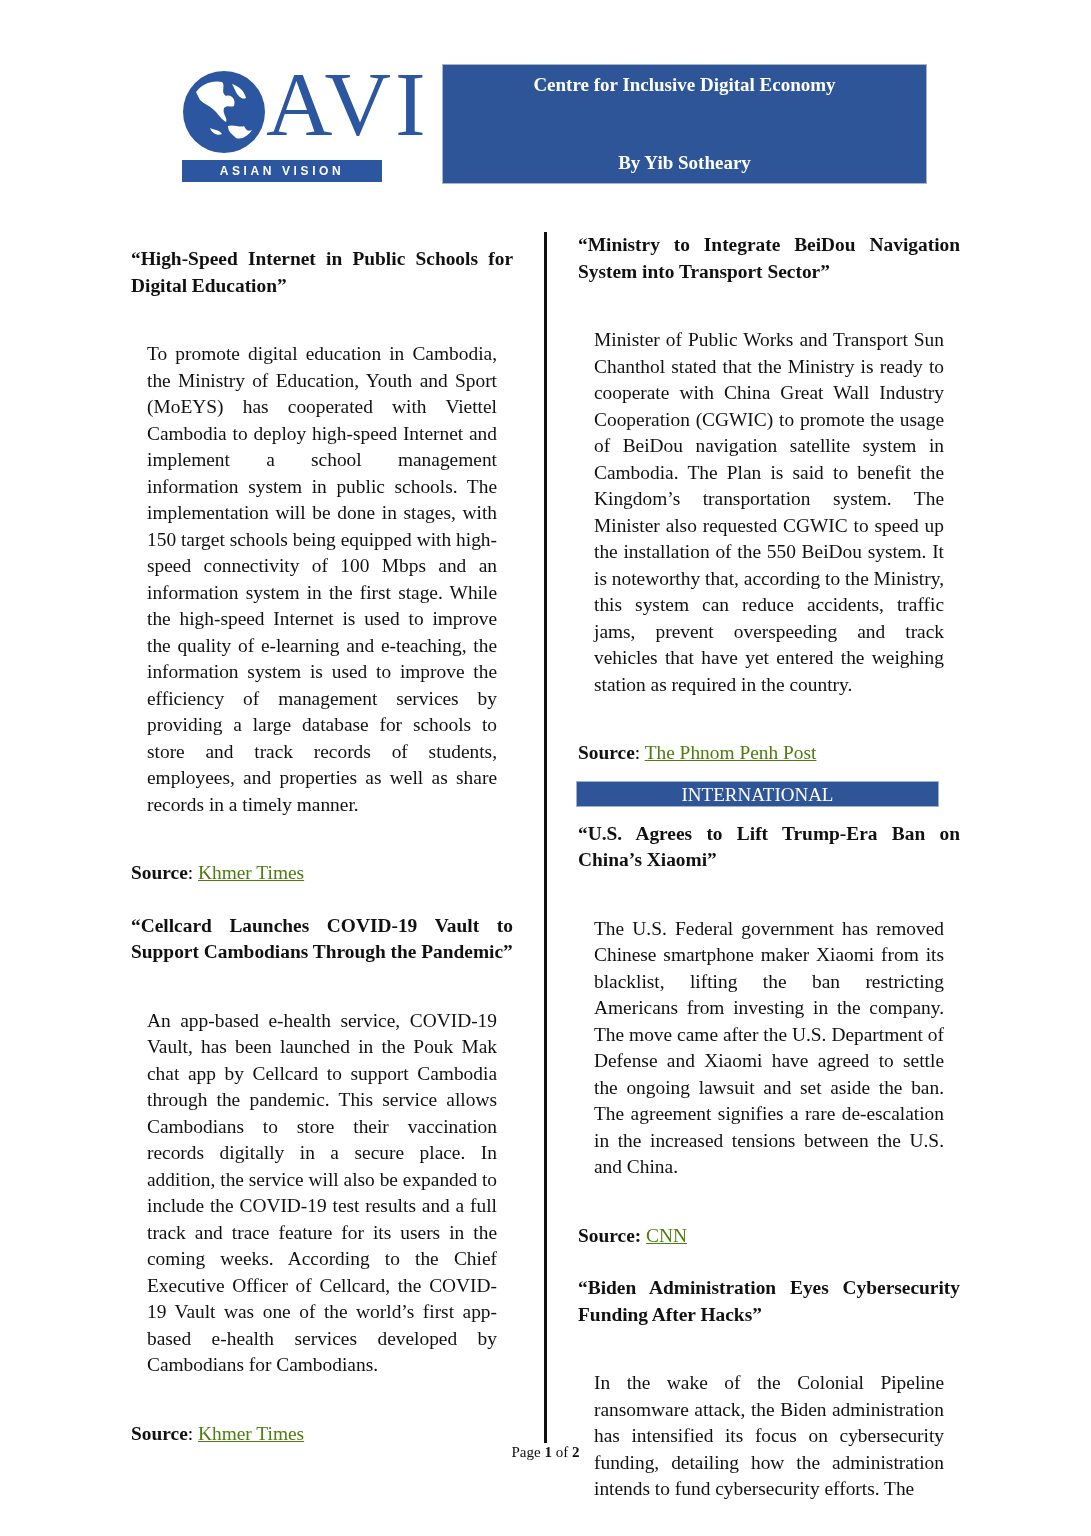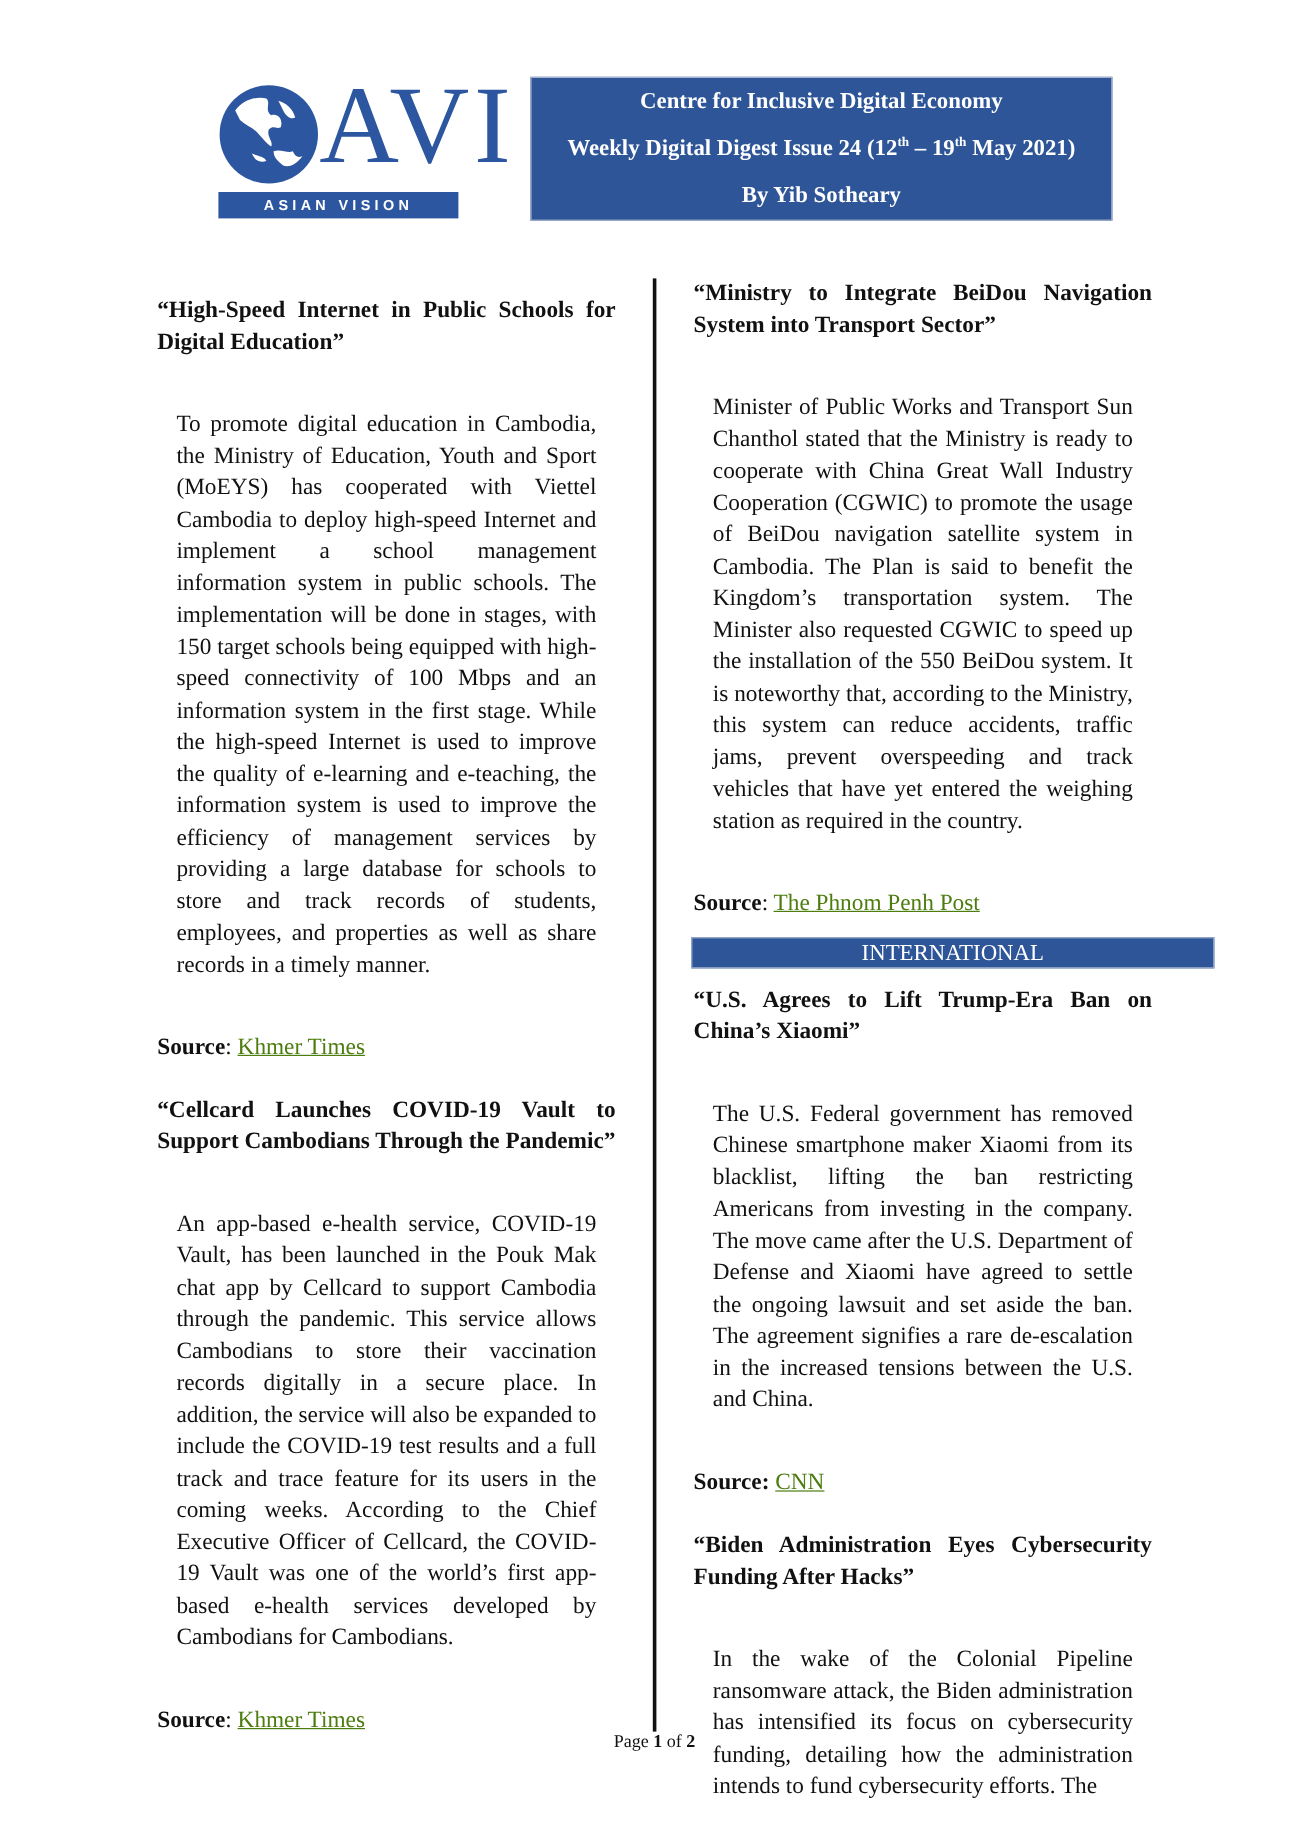--- a/index.html
+++ b/index.html
@@ -17,21 +17,21 @@
                 font-weight: bold; font-size: 19px; }
   .header-box .line { position: absolute; left: 0; right: 0; }
   .header-box sup { font-size: 11px; }
   .divider { position: absolute; left: 544px; top: 232px; width: 3px; height: 1211px; background: #111; }
   .col { position: absolute; top: 232px; width: 382px; font-size: 19.4px; line-height: 26.5px; }
   .col-left { left: 131px; }
   .col-right { left: 578px; }
   .section-bar { background: #2e5597; color: #fff; text-align: center; font-size: 19px; height: 26px;
                  line-height: 26px; border: 1px solid #9fb0cc; box-sizing: border-box; }
   .col-left .section-bar { margin-left: -2px; width: 386px; }
-  .col-right .section-bar { margin-left: -2px; width: 436px; }
+  .col-right .section-bar { margin-left: -2px; width: 363px; }
   .headline { font-weight: bold; text-align: justify; text-align-last: left; margin: 0; }
   .body-text { text-align: justify; margin: 16px; }
   .source { margin: 0; }
   .source b { font-weight: bold; }
   .source a { color: #4d7c0f; }
   .gap2 { height: 26px; }
   .page-num { position: absolute; left: 0; width: 1091px; top: 1444px; text-align: center; font-size: 15px; }
   .page-num b { font-weight: bold; }
 </style>
 </head>
@@ -44,23 +44,20 @@
     <path d="M50 14 C56 16, 62 20, 64 28 C60 30, 56 26, 54 22 Z" fill="#ffffff"></path>
     <path d="M46 56 C52 54, 58 58, 62 56 C64 60, 66 62, 70 60 C66 66, 60 70, 54 68 C50 64, 46 62, 46 56 Z" fill="#ffffff"></path>
     <path d="M28 58 C32 60, 38 60, 40 64 C36 66, 30 64, 28 58 Z" fill="#ffffff"></path>
   </svg>
   <div class="logo-letters">AVI</div>
   <div class="logo-band">ASIAN VISION INSTITUTE</div>
 </div>
 
 <div class="header-box">
   <div class="line" style="top:9px;">Centre for Inclusive Digital Economy</div>
-  <div class="line" style="top:48px;">
-    <span>Weekly Digital Digest Issue 24 (12</span><sup>th</sup><span> – 19</span><sup>th</sup><span> May 2021)</span>
-  </div>
   <div class="line" style="top:87px;">By Yib Sotheary</div>
 </div>
 
 <div class="divider"></div>
 
 <div class="col col-left">
   <div style="height:14px;"></div>
 
   <div>
     <p class="headline">“High-Speed Internet in Public Schools for Digital Education”</p>

